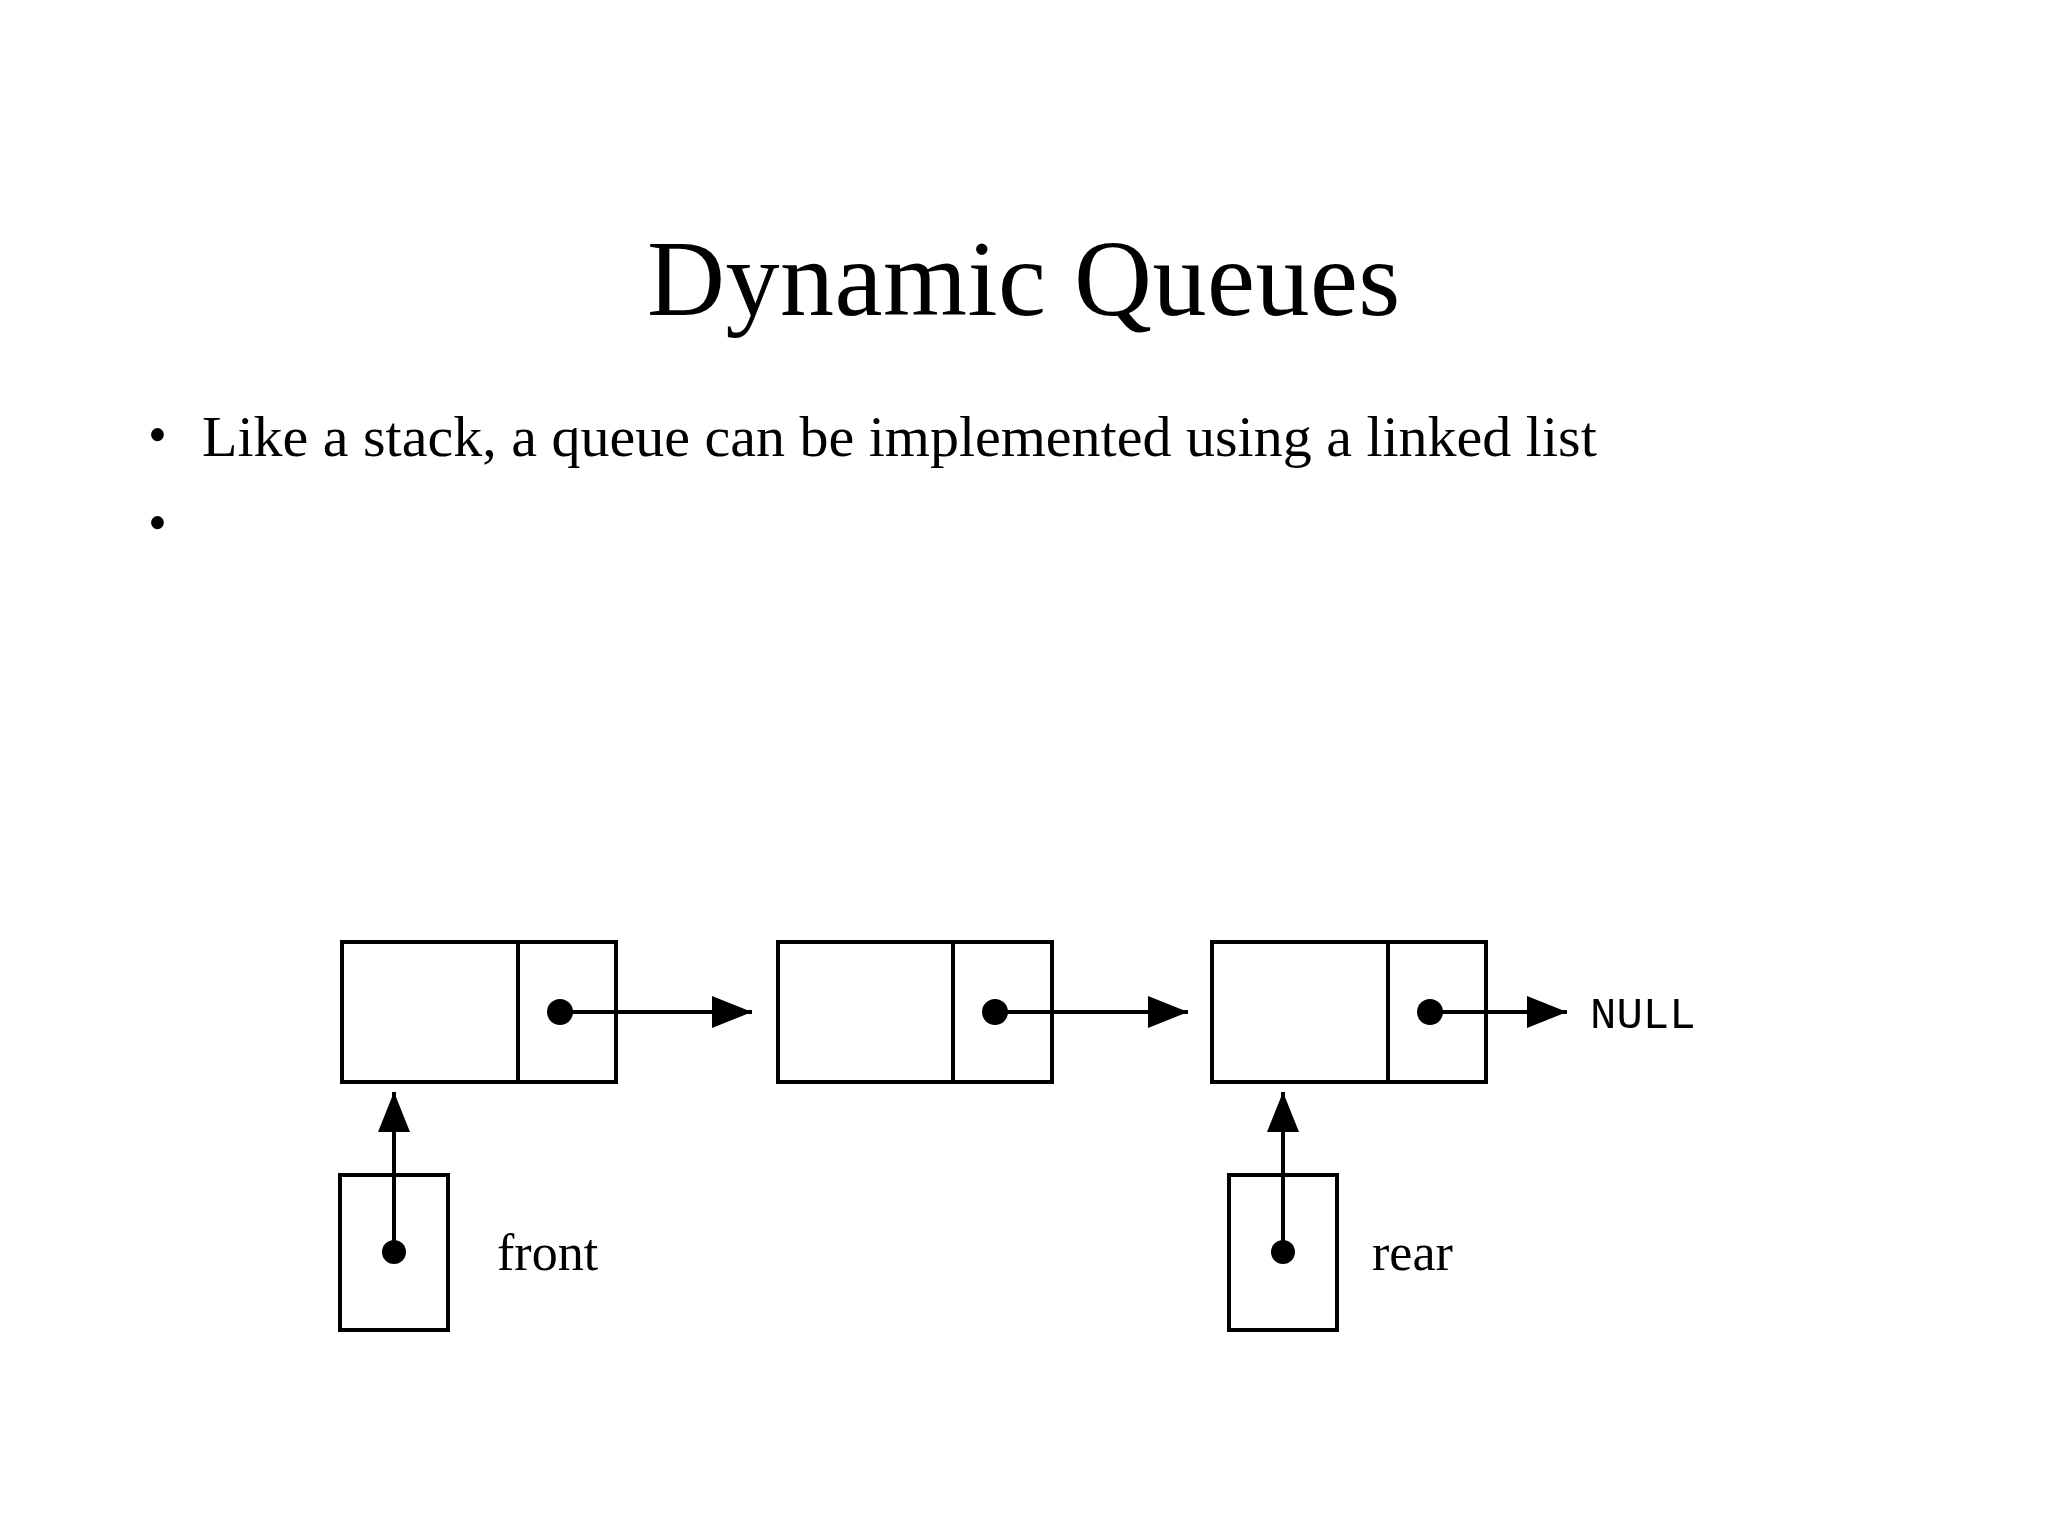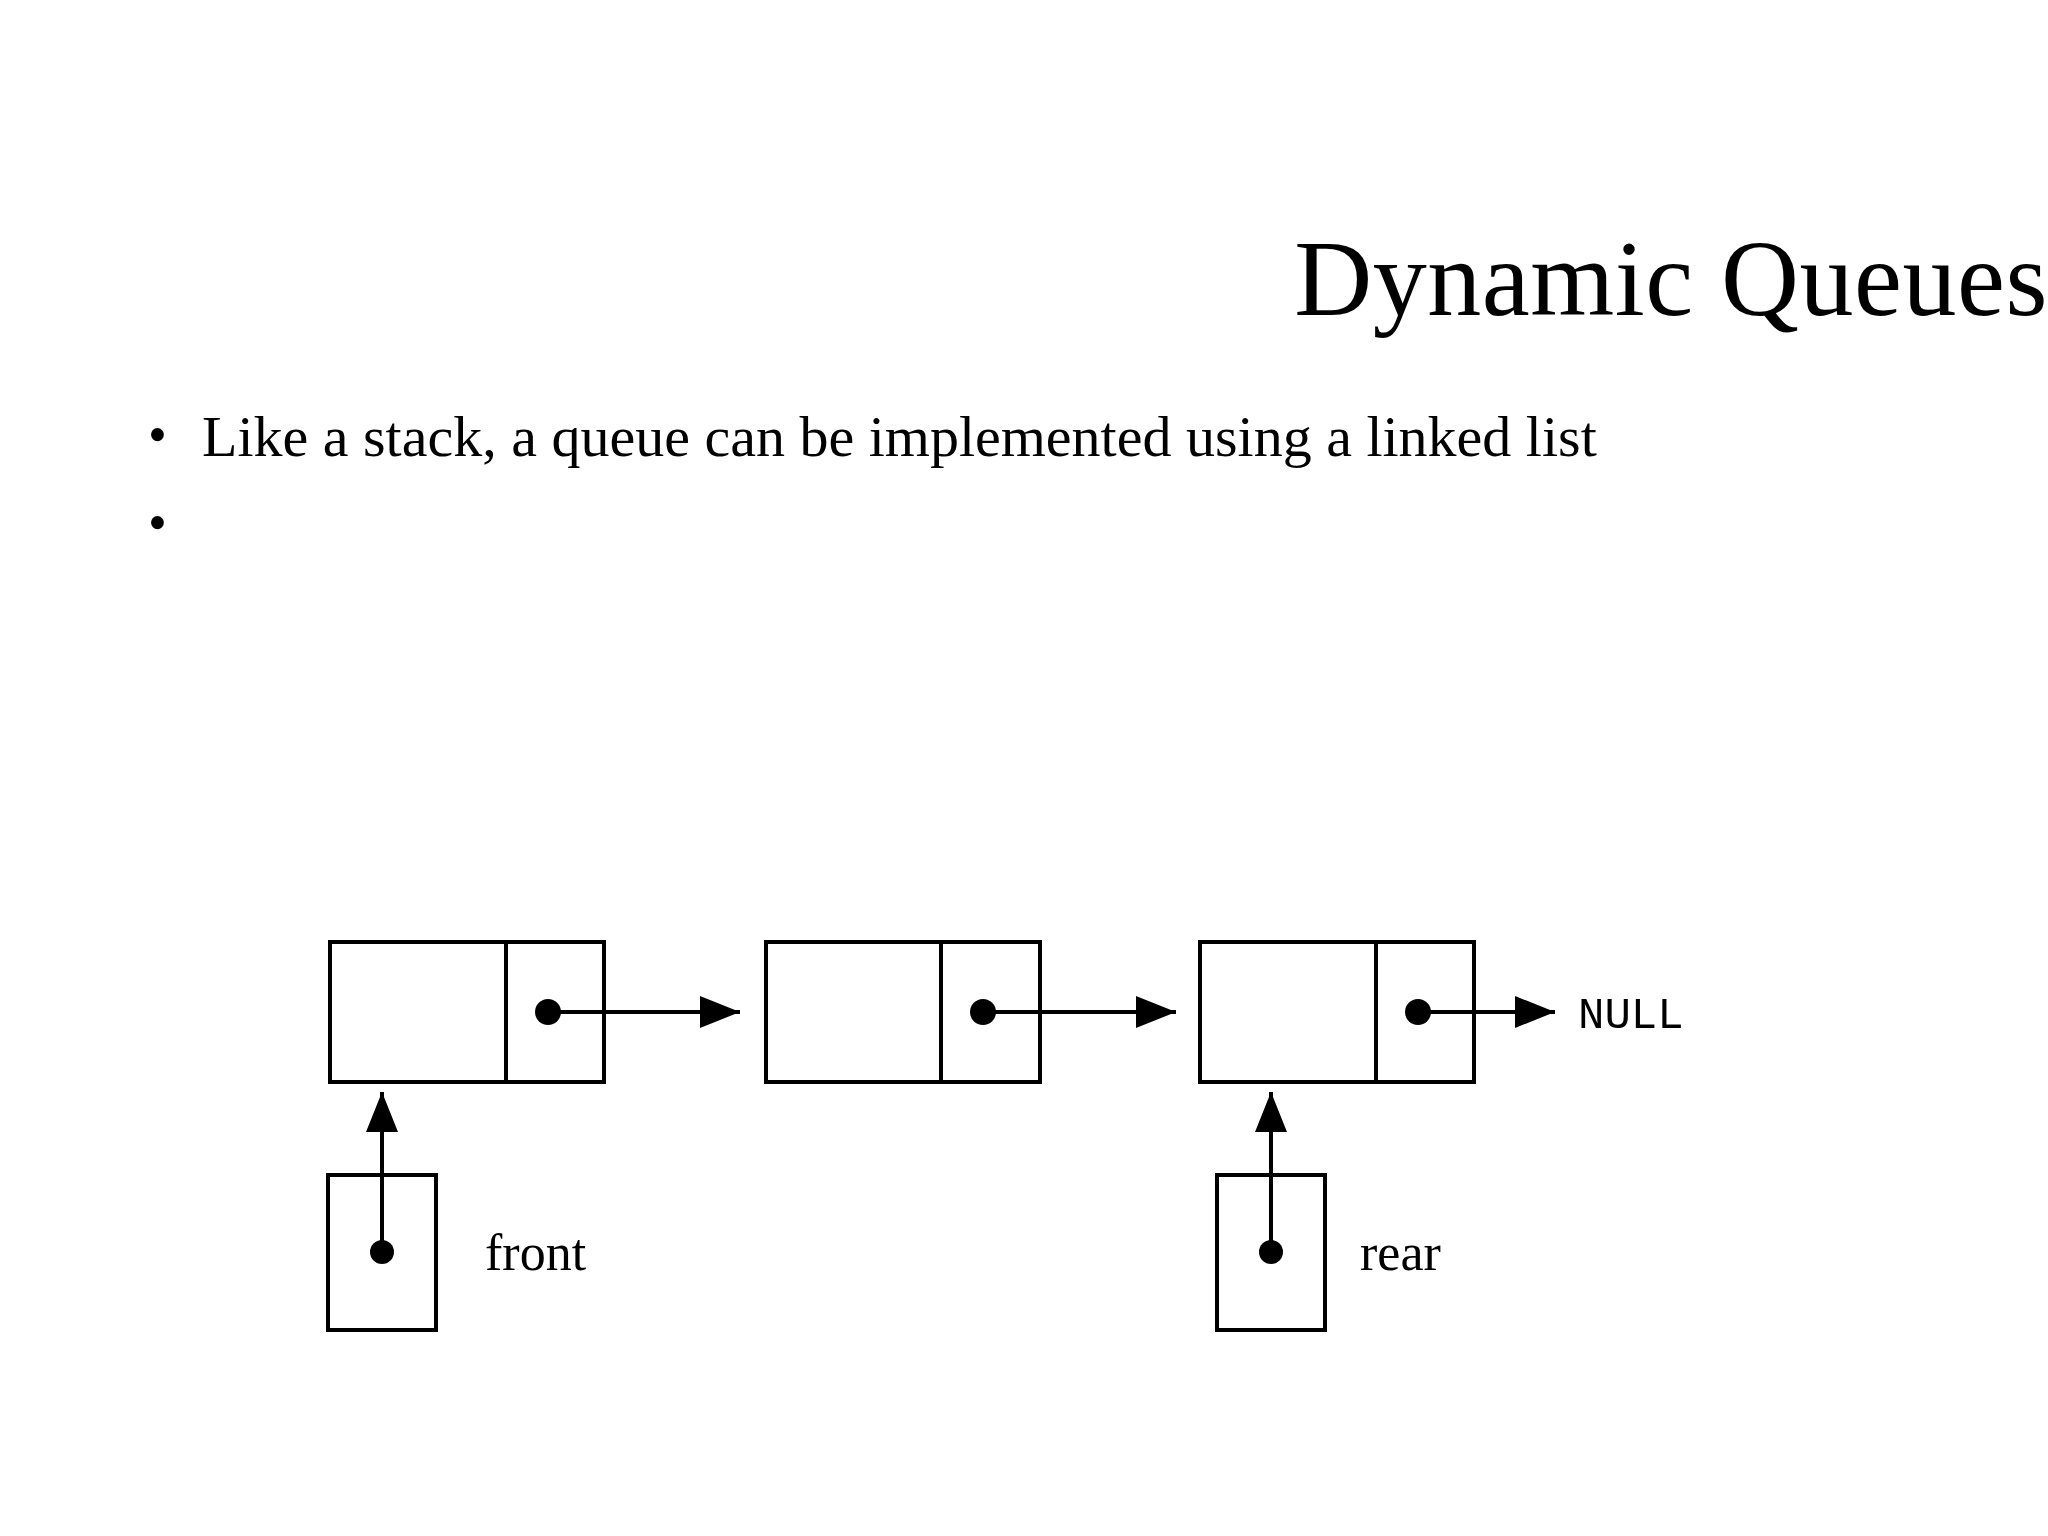--- a/index.html
+++ b/index.html
@@ -9,21 +9,21 @@
     font-family:"Liberation Serif","DejaVu Serif",serif;
     color:#000000;
     overflow:hidden;
     position:relative;
   }
   .slide{position:absolute;inset:0;}
 
   .slide-title{
     position:absolute;
     left:0;right:0;top:150px;
-    text-align:right;
+    text-align:center;
     font-size:108px;
     line-height:1.05;
     font-weight:400;
     letter-spacing:0.5px;
   }
 
   .bullets{
     position:absolute;
     left:140px;
     top:400px;
@@ -44,21 +44,21 @@
     box-sizing:border-box;
   }
   .bullet-text{
     font-size:58px;
     line-height:1.28;
     max-width:1580px;
   }
 
   .diagram{
     position:absolute;
-    left:0;top:880px;
+    left:12px;top:880px;
     width:1672px;height:520px;
   }
   .diagram svg{display:block;}
   .mono-label{
     font-family:"Liberation Mono","DejaVu Sans Mono",monospace;
     font-size:44px;
   }
   .serif-label{
     font-family:"Liberation Serif","DejaVu Serif",serif;
     font-size:52px;

